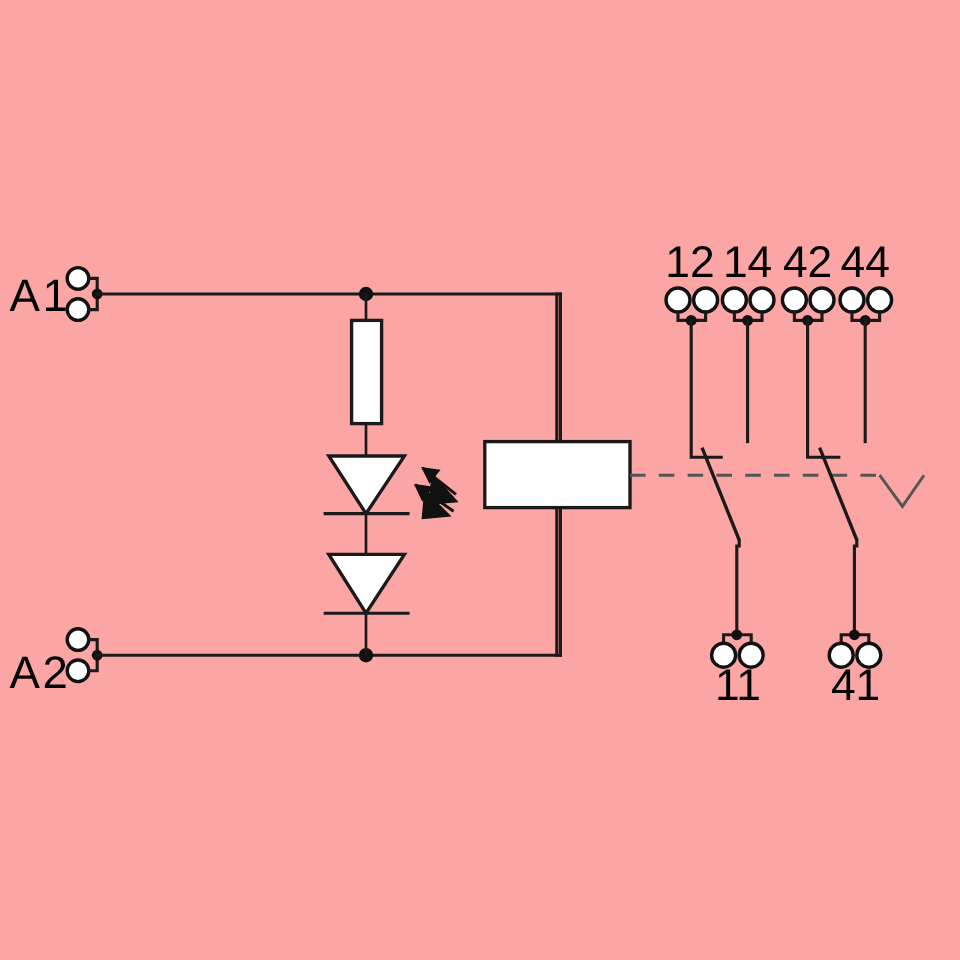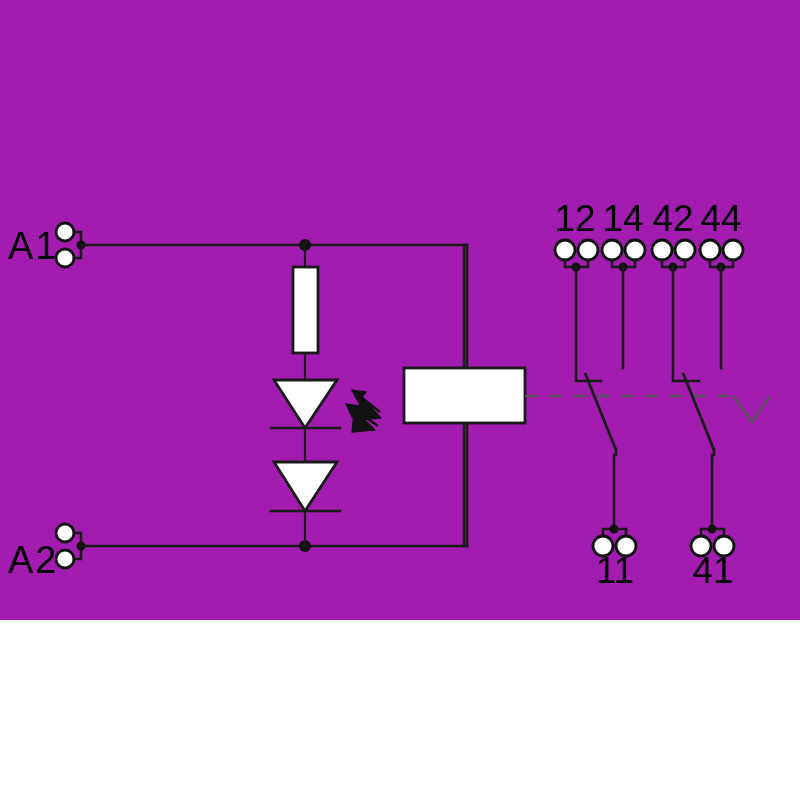--- a/index.html
+++ b/index.html
@@ -3,22 +3,22 @@
 <meta charset="utf-8">
 <style>
   html, body {
     margin: 0;
     padding: 0;
     background: #ffffff;
   }
   #page {
     position: relative;
     width: 800px;
-    height: 620px;
-    background: #a21caf;
+    height: 800px;
+    background: #fca5a5;
     font-family: "Liberation Sans", sans-serif;
     overflow: hidden;
   }
   svg#schematic {
     display: block;
     width: 800px;
     height: 800px;
   }
   .wire {
     stroke: #1a1a1a;

